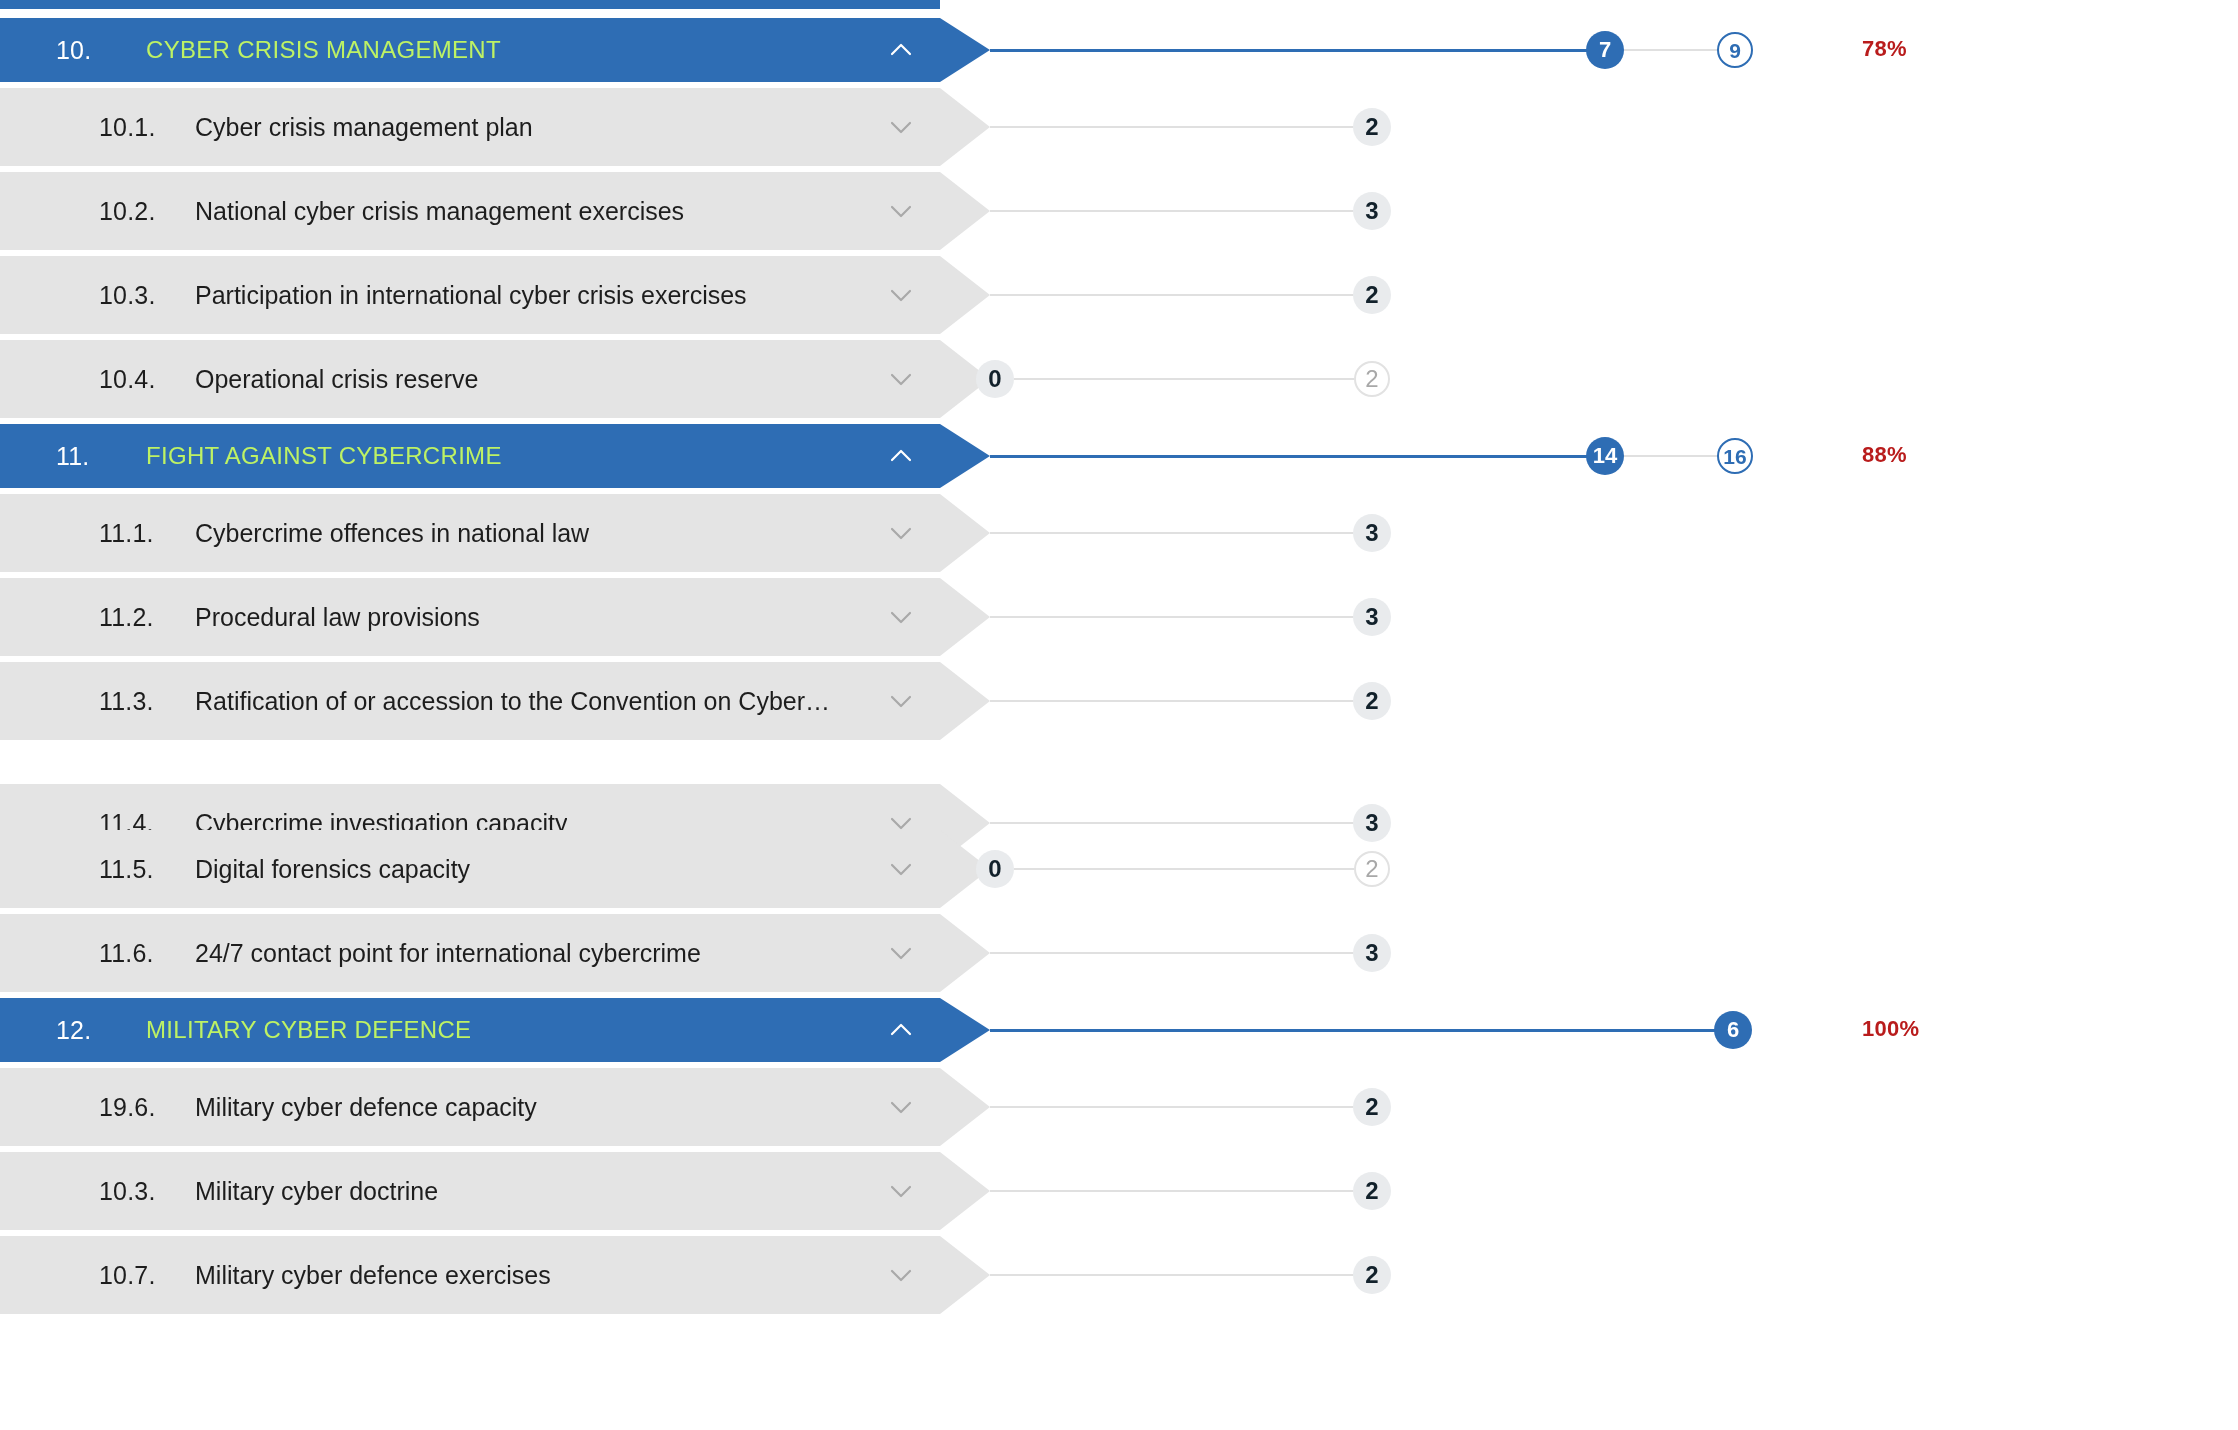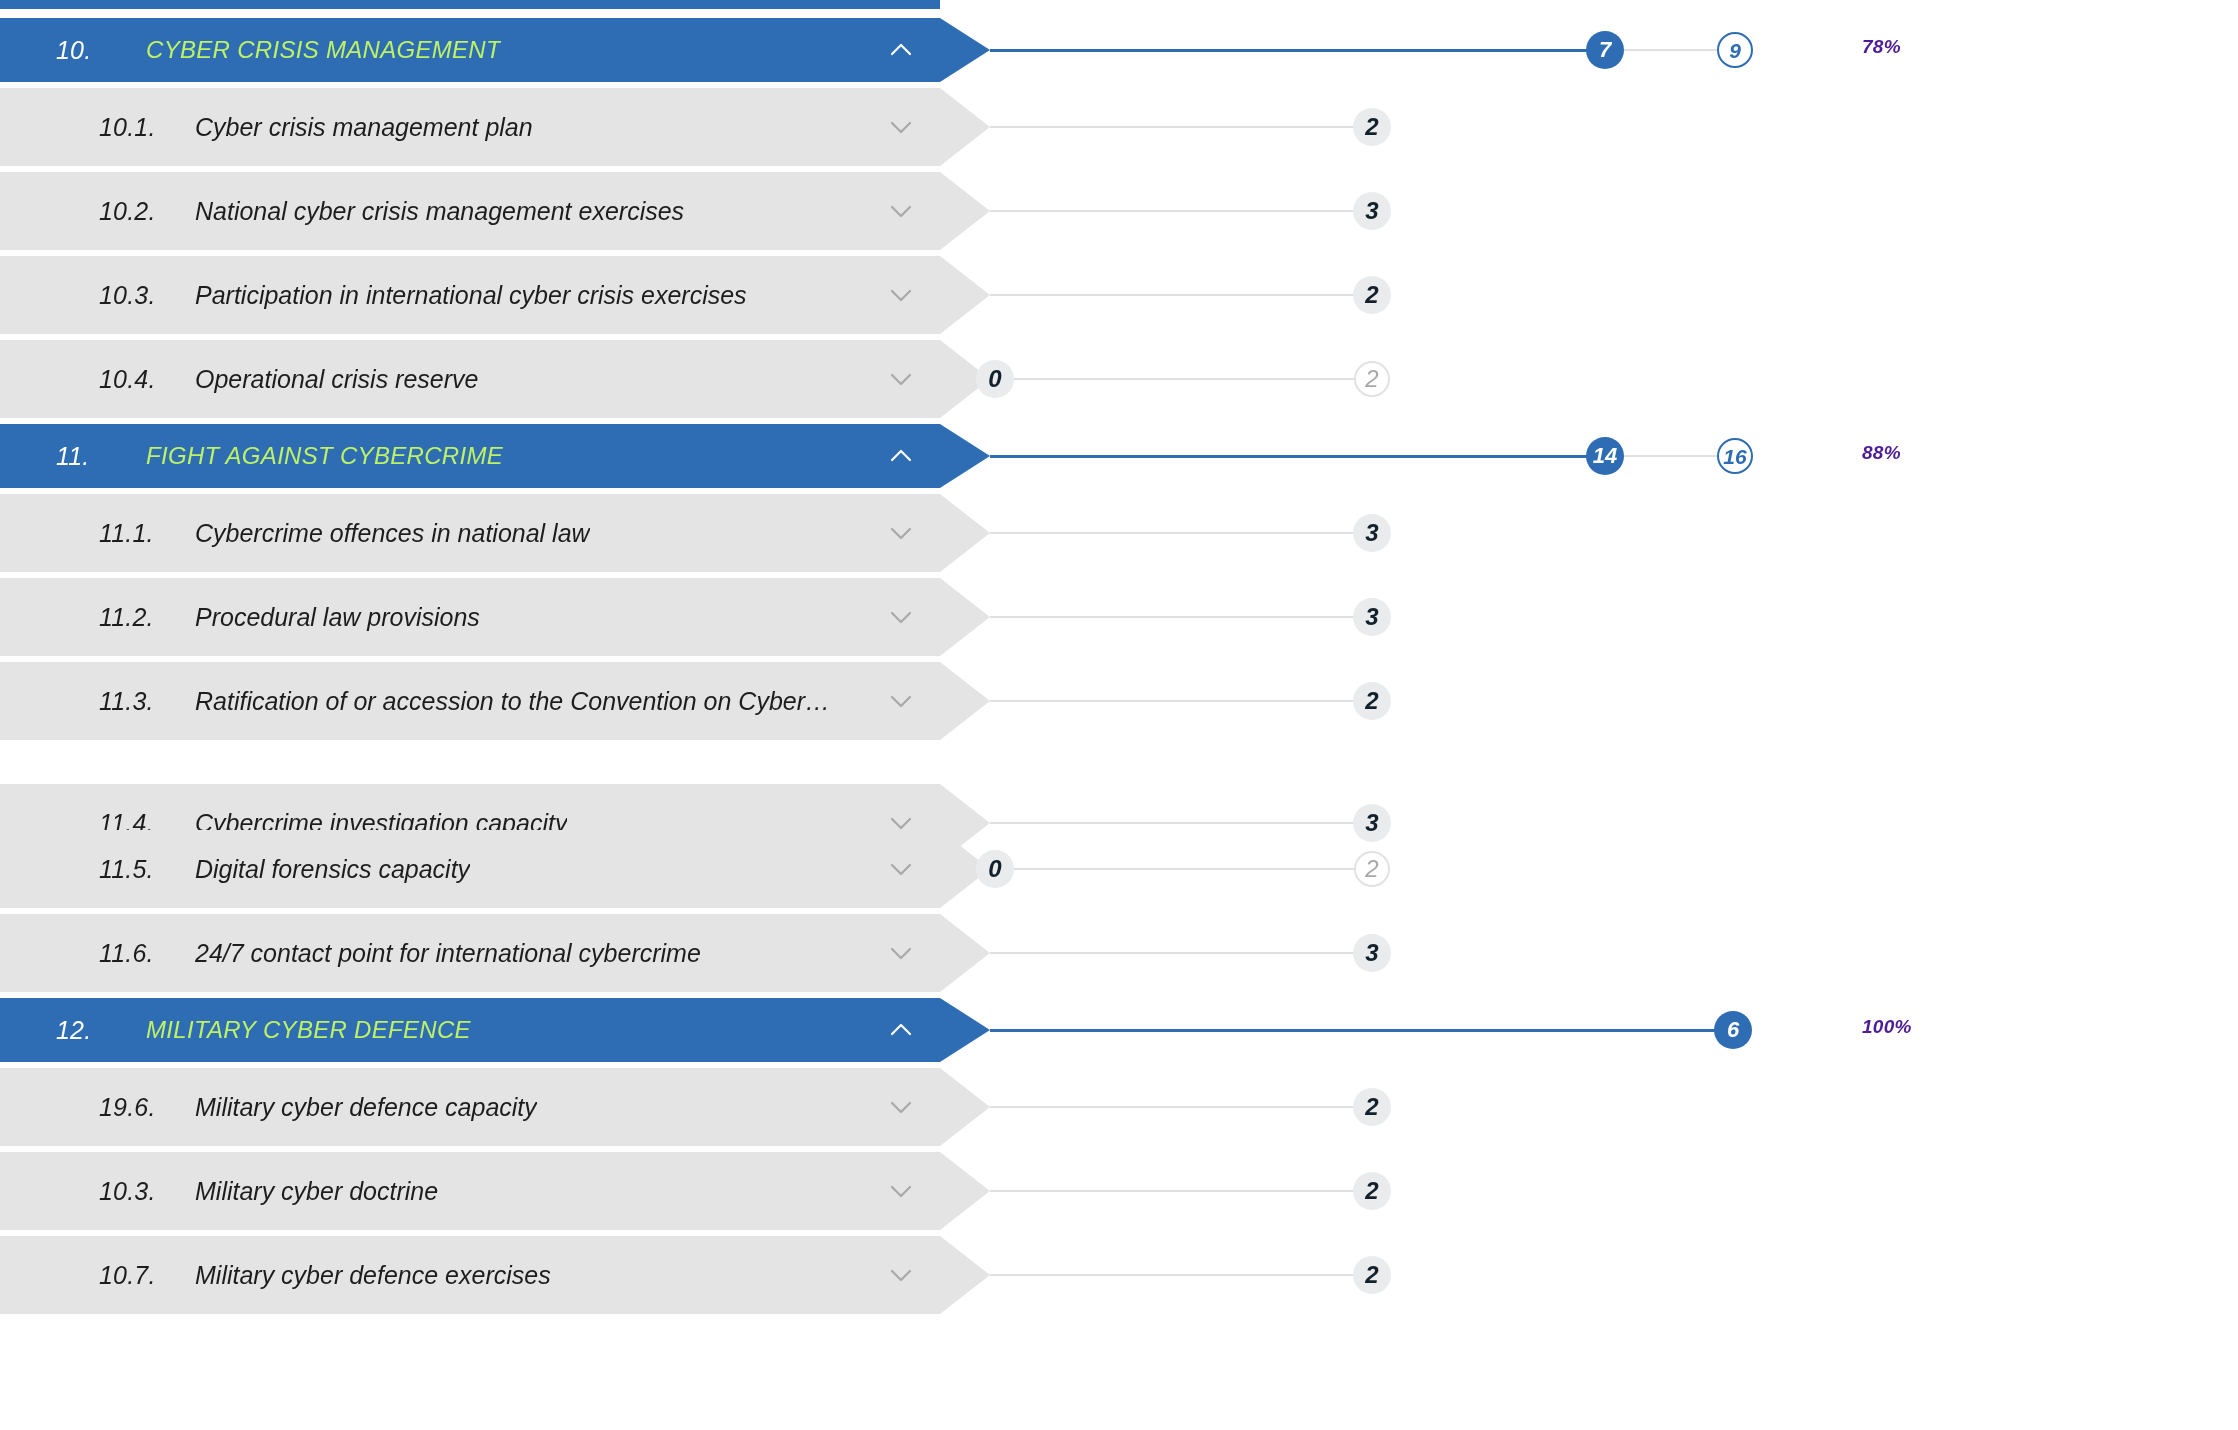--- a/index.html
+++ b/index.html
@@ -16,21 +16,20 @@
     width: 2238px;
     height: 1430px;
     background: #ffffff;
   }
 
   
   .row {
     position: absolute;
     left: 0;
     width: 1835px;
-    font-style: italic;
   }
 
   
   .plate {
     position: absolute;
     left: 0;
     top: 0;
     width: 990px;
     display: flex;
     align-items: center;
@@ -140,22 +139,22 @@
     width: 36px; height: 36px;
     background: #ffffff;
     border: 2px solid #E2E2E2;
     color: #A8A8A8;
     font-size: 24px;
     font-weight: 400;
   }
 
   .pct {
     position: absolute;
-    color: #4c1d95;
-    font-size: 19px;
+    color: #b91c1c;
+    font-size: 22px;
     font-weight: 700;
     letter-spacing: .3px;
   }
 
   
   .topstrip {
     position: absolute;
     left: 0;
     top: -9px;
     width: 990px;

